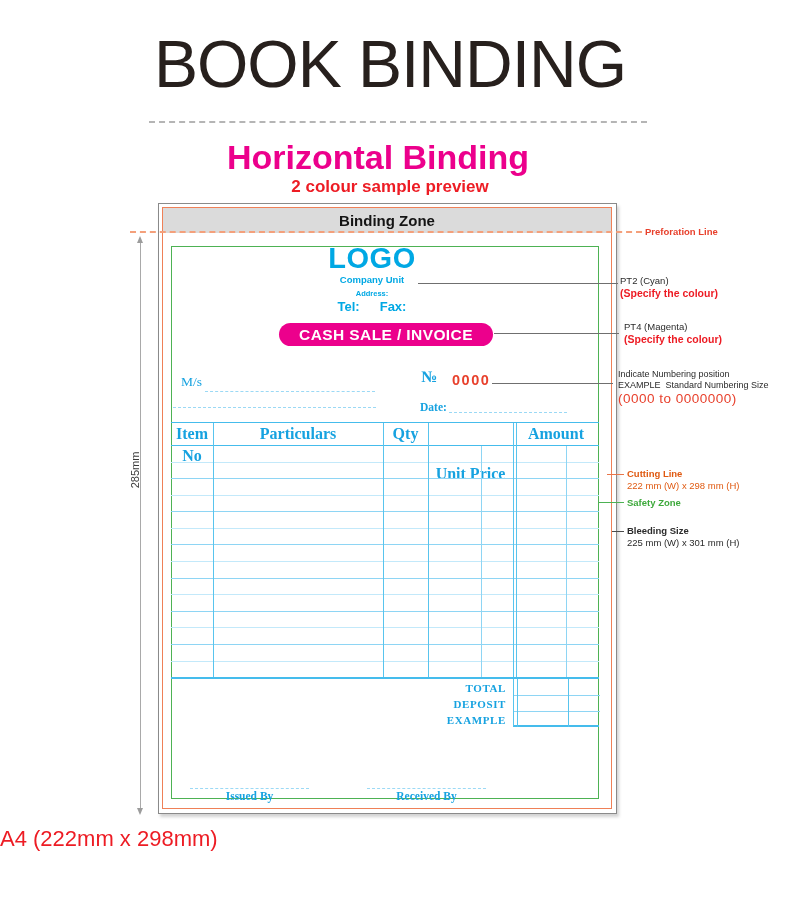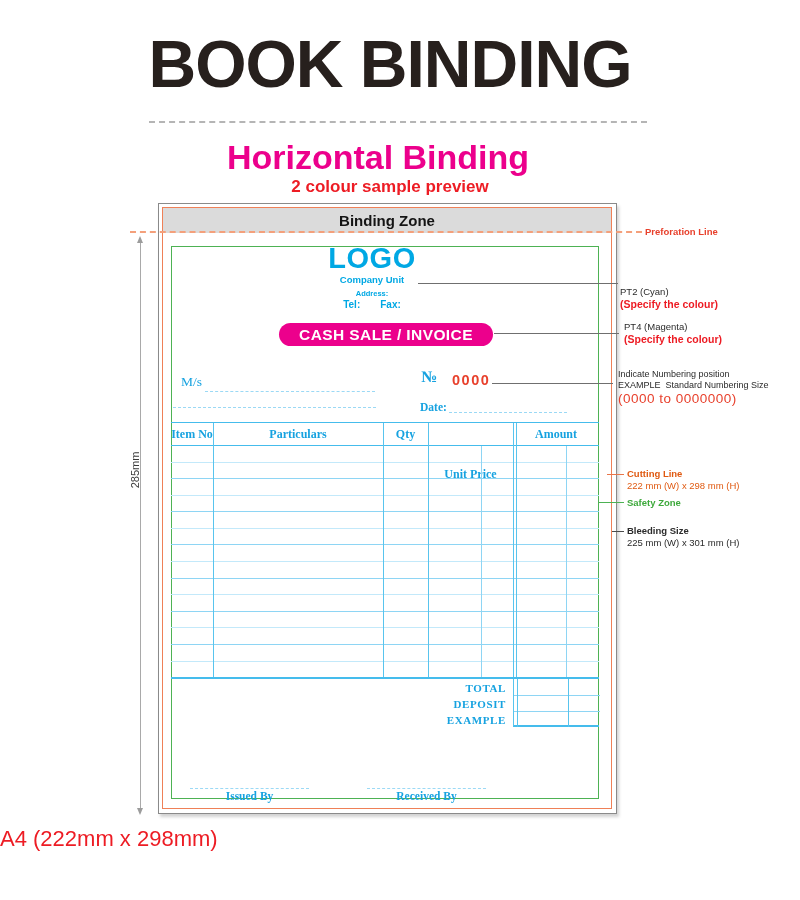--- a/index.html
+++ b/index.html
@@ -4,41 +4,41 @@
 <style>
   * { box-sizing: border-box; margin: 0; padding: 0; }
   html,body { width: 800px; height: 900px; background: #fff; position: relative;
     font-family: "Liberation Sans", sans-serif; overflow: hidden; }
   .abs { position: absolute; }
   .serif { font-family: "Liberation Serif", serif; }
   .cyan { color: #16a2e0; }
 
   
   .main-title { left: 0; width: 780px; top: 26px; text-align: center;
-    font-size: 66px; font-weight: 700; color: #27201d; letter-spacing: -1px; }
+    font-size: 66px; font-weight: 400; color: #27201d; letter-spacing: -1px; }
   .title-divider { left: 149px; top: 121px; width: 498px; border-top: 2px dashed #b5b5b5; }
   .subtitle { left: 0; width: 756px; top: 138px; text-align: center;
     font-size: 34px; font-weight: 700; color: #ec008c; }
   .sample-note { left: 0; width: 780px; top: 177px; text-align: center;
     font-size: 17px; font-weight: 700; color: #ed1c24; }
 
   
   .mockup { left: 158px; top: 203px; width: 459px; height: 611px;
     border: 1px solid #8a8a8a; background: #fff; box-shadow: 2px 3px 3px rgba(0,0,0,0.18); }
   .cutting-rect { left: 3px; top: 3px; width: 450px; height: 602px; border: 1px solid #ef8057; }
   .binding-bar { left: 4px; top: 4px; width: 448px; height: 25px; background: #dbdbdb;
     text-align: center; line-height: 25px; font-size: 15px; font-weight: 700; color: #141414; }
   .safety-rect { left: 12px; top: 42px; width: 428px; height: 553px; border: 1px solid #4db253; }
 
   
   .logo-block { left: 12px; top: 40px; width: 402px; text-align: center; color: #00a8e4; }
   .logo-text { font-size: 29px; font-weight: 800; letter-spacing: 0.5px; line-height: 28px; }
   .company-name { font-size: 9.5px; font-weight: 700; margin-top: 2px; }
   .address-line { font-size: 7.5px; font-weight: 700; margin-top: 4px; }
-  .telfax-line { font-size: 10px; font-weight: 700; margin-top: 1px; }
+  .telfax-line { font-size: 13px; font-weight: 700; margin-top: 1px; }
   .telfax-line .gap { display: inline-block; width: 20px; }
 
   
   .doc-title-pill { left: 120px; top: 119px; width: 214px; height: 23px;
     background: #ec008c; border-radius: 12px; color: #fff; text-align: center;
     line-height: 23px; font-size: 15.5px; font-weight: 700; letter-spacing: 0.4px; }
 
   
   .ms-label { left: 22px; top: 170px; font-size: 13.5px; font-weight: 400; }
   .dash-line { border-bottom: 1px dashed #9bd9f5; height: 1px; }
@@ -47,21 +47,21 @@
   .no-symbol { left: 262px; top: 164px; font-size: 16px; font-weight: 700; }
   .no-value { left: 293px; top: 168px; font-size: 14.5px; font-weight: 700;
     color: #e8402c; letter-spacing: 1.5px; }
   .date-label { left: 261px; top: 197px; font-size: 11.5px; font-weight: 700; }
   .date-dash { left: 290px; top: 208px; width: 118px; }
 
   
   .inv-table { left: 12px; top: 218px; width: 428px; height: 257px;
     border-top: 1px solid #45bcec; border-bottom: 2px solid #45bcec; }
   .thead { display: flex; height: 23px; border-bottom: 1px solid #45bcec; }
-  .th { font-family: "Liberation Serif", serif; font-size: 12px; font-weight: 700;
+  .th { font-family: "Liberation Serif", serif; font-size: 16px; font-weight: 700;
     color: #16a2e0; text-align: center; line-height: 22px; }
   .th1 { width: 42px; } .th2 { width: 170px; } .th3 { width: 45px; }
   .th4 { width: 85px; margin-top: 40px; } .th5 { width: 86px; }
   .tbody { display: flex; flex-direction: column; height: 231px; }
   .trow { flex: 1; border-bottom: 1px solid #c3e9fa; }
   .trow:nth-child(even) { border-bottom-color: #8ed5f4; }
   .trow:last-child { border-bottom: none; }
   .vline { position: absolute; width: 1px; background: #58c4ee; top: 0; height: 254px; }
   .v1 { left: 42px; } .v2 { left: 212px; } .v3 { left: 257px; }
   .v4 { left: 342px; } .v5 { left: 345px; }
@@ -93,21 +93,21 @@
   .c-pt2 { left: 418px; top: 283px; width: 200px; }
   .c-pt4 { left: 494px; top: 333px; width: 125px; }
   .c-num { left: 492px; top: 383px; width: 121px; }
   .c-cut { left: 607px; top: 474px; width: 17px; background: #e8754a; }
   .c-safe { left: 598px; top: 502px; width: 26px; background: #4db253; }
   .c-bleed { left: 612px; top: 531px; width: 12px; background: #4a4a4a; }
 
   .ann { font-size: 9.5px; color: #2b2b2b; line-height: 12px; }
   .ann .red-note { color: #ed1c24; font-weight: 700; font-size: 10.5px; }
   .preforation-label { left: 645px; top: 226px; font-size: 9.5px; font-weight: 700; color: #e8402c; }
-  .a-pt2 { left: 620px; top: 286px; }
+  .a-pt2 { left: 620px; top: 275px; }
   .a-pt4 { left: 624px; top: 321px; }
   .a-num { left: 618px; top: 369px; font-size: 9px; line-height: 11px; }
   .a-num .big-red { color: #e8402c; font-size: 13.5px; font-weight: 400;
     letter-spacing: 0.5px; line-height: 16px; }
   .pre { white-space: pre-wrap; }
   .a-cut { left: 627px; top: 468px; color: #e05a12; font-size: 9.5px; line-height: 12px; }
   .a-cut .t { font-weight: 700; }
   .a-safe { left: 627px; top: 497px; color: #3ea93c; font-size: 9.5px; font-weight: 700; }
   .a-bleed { left: 627px; top: 525px; font-size: 9.5px; line-height: 12px; color: #2b2b2b; }
   .a-bleed .t { font-weight: 700; }

